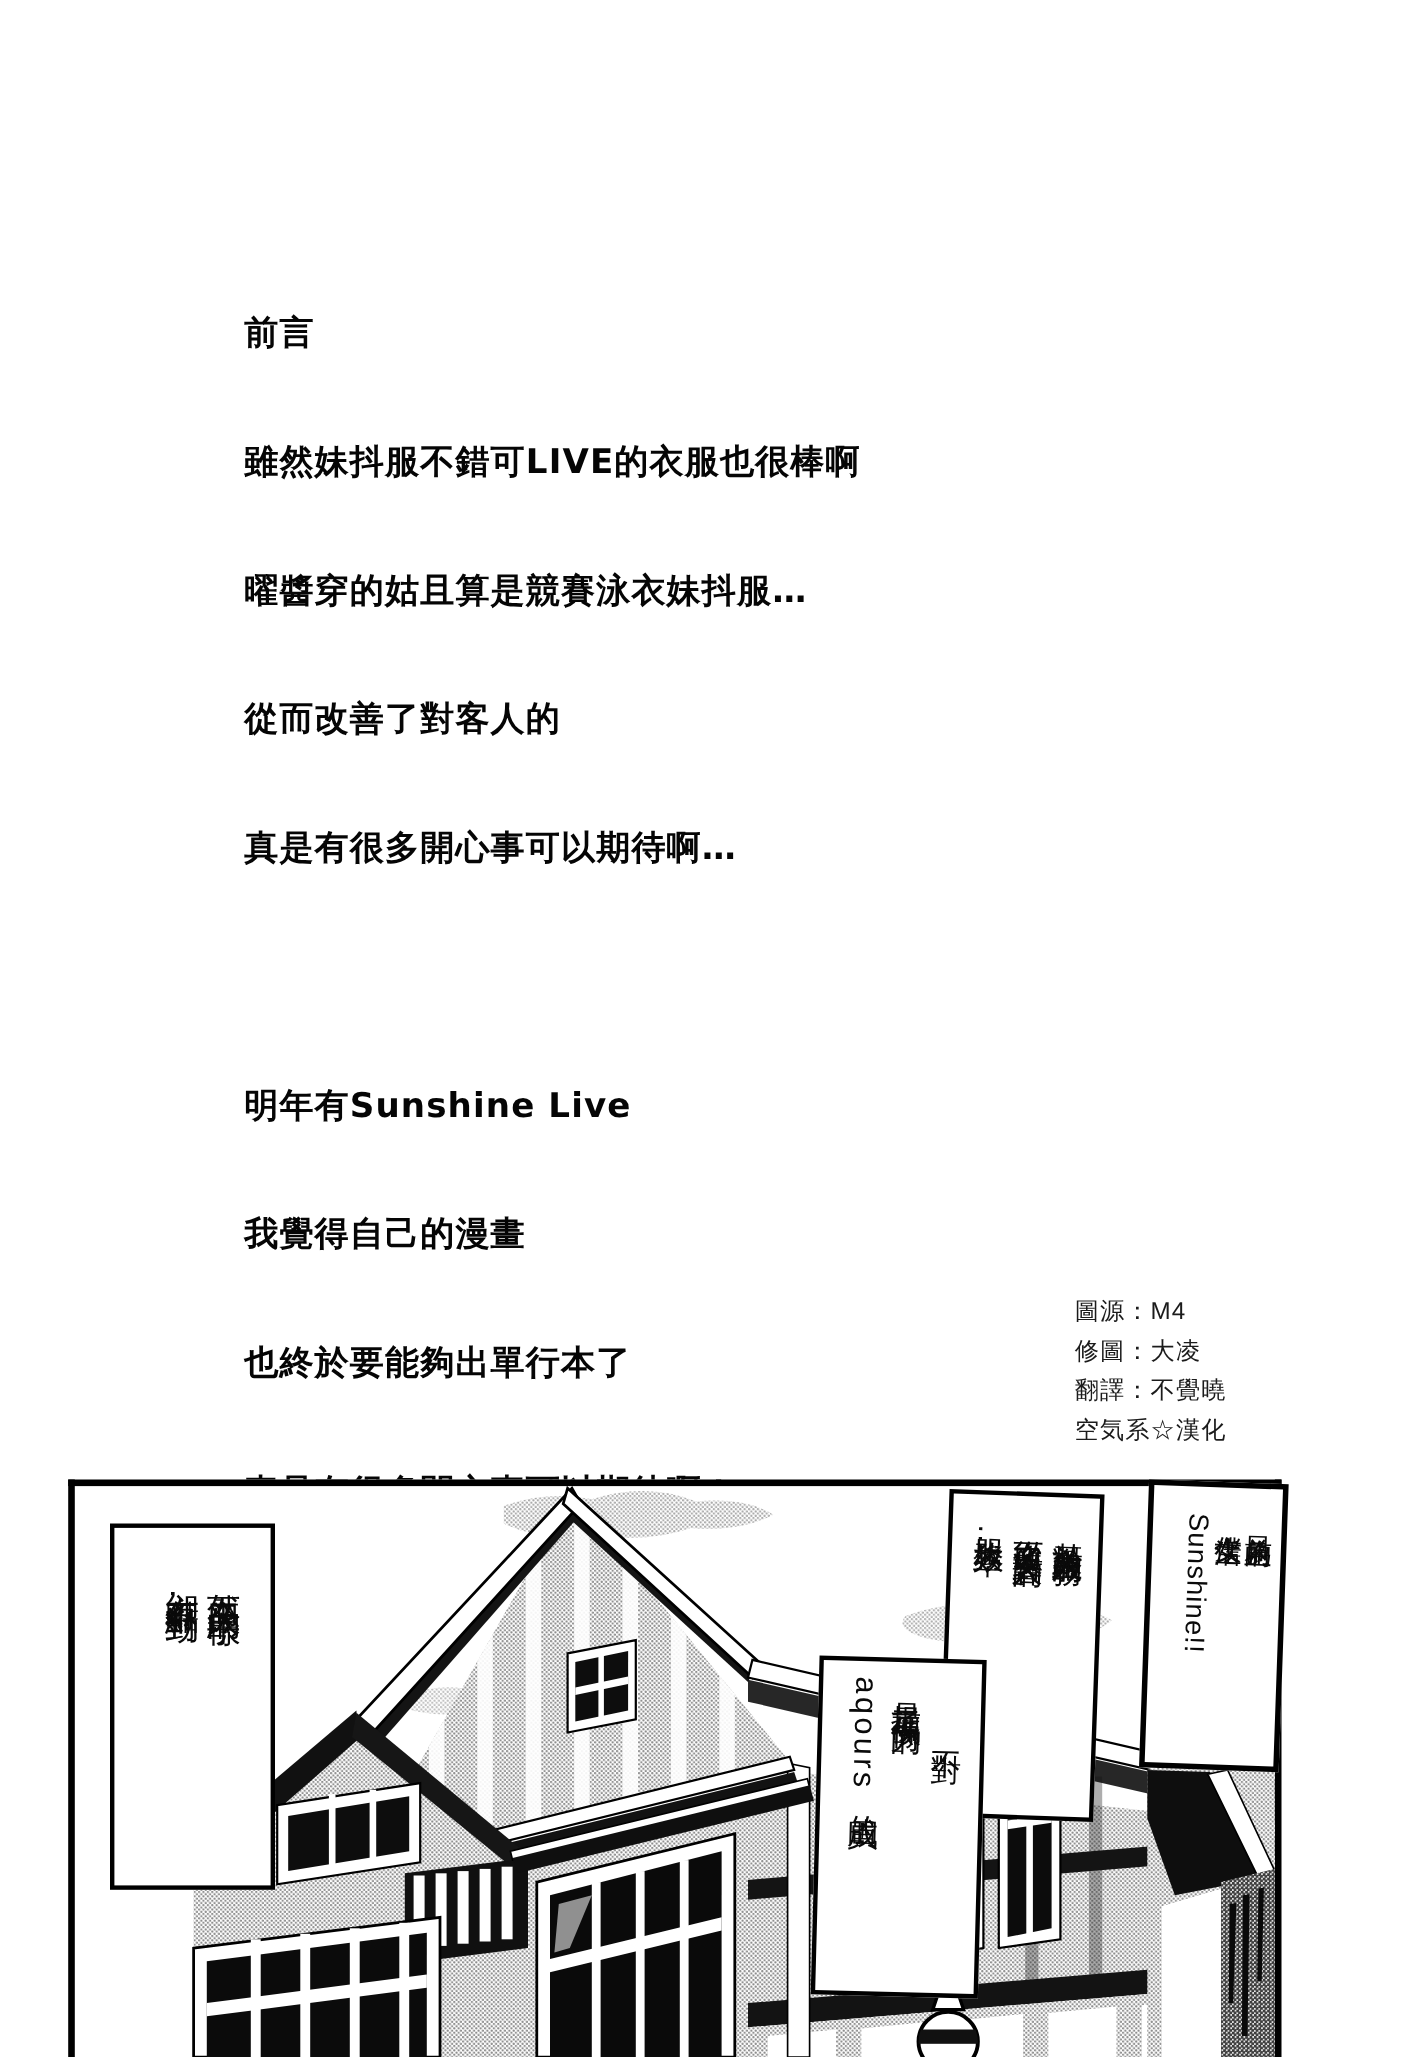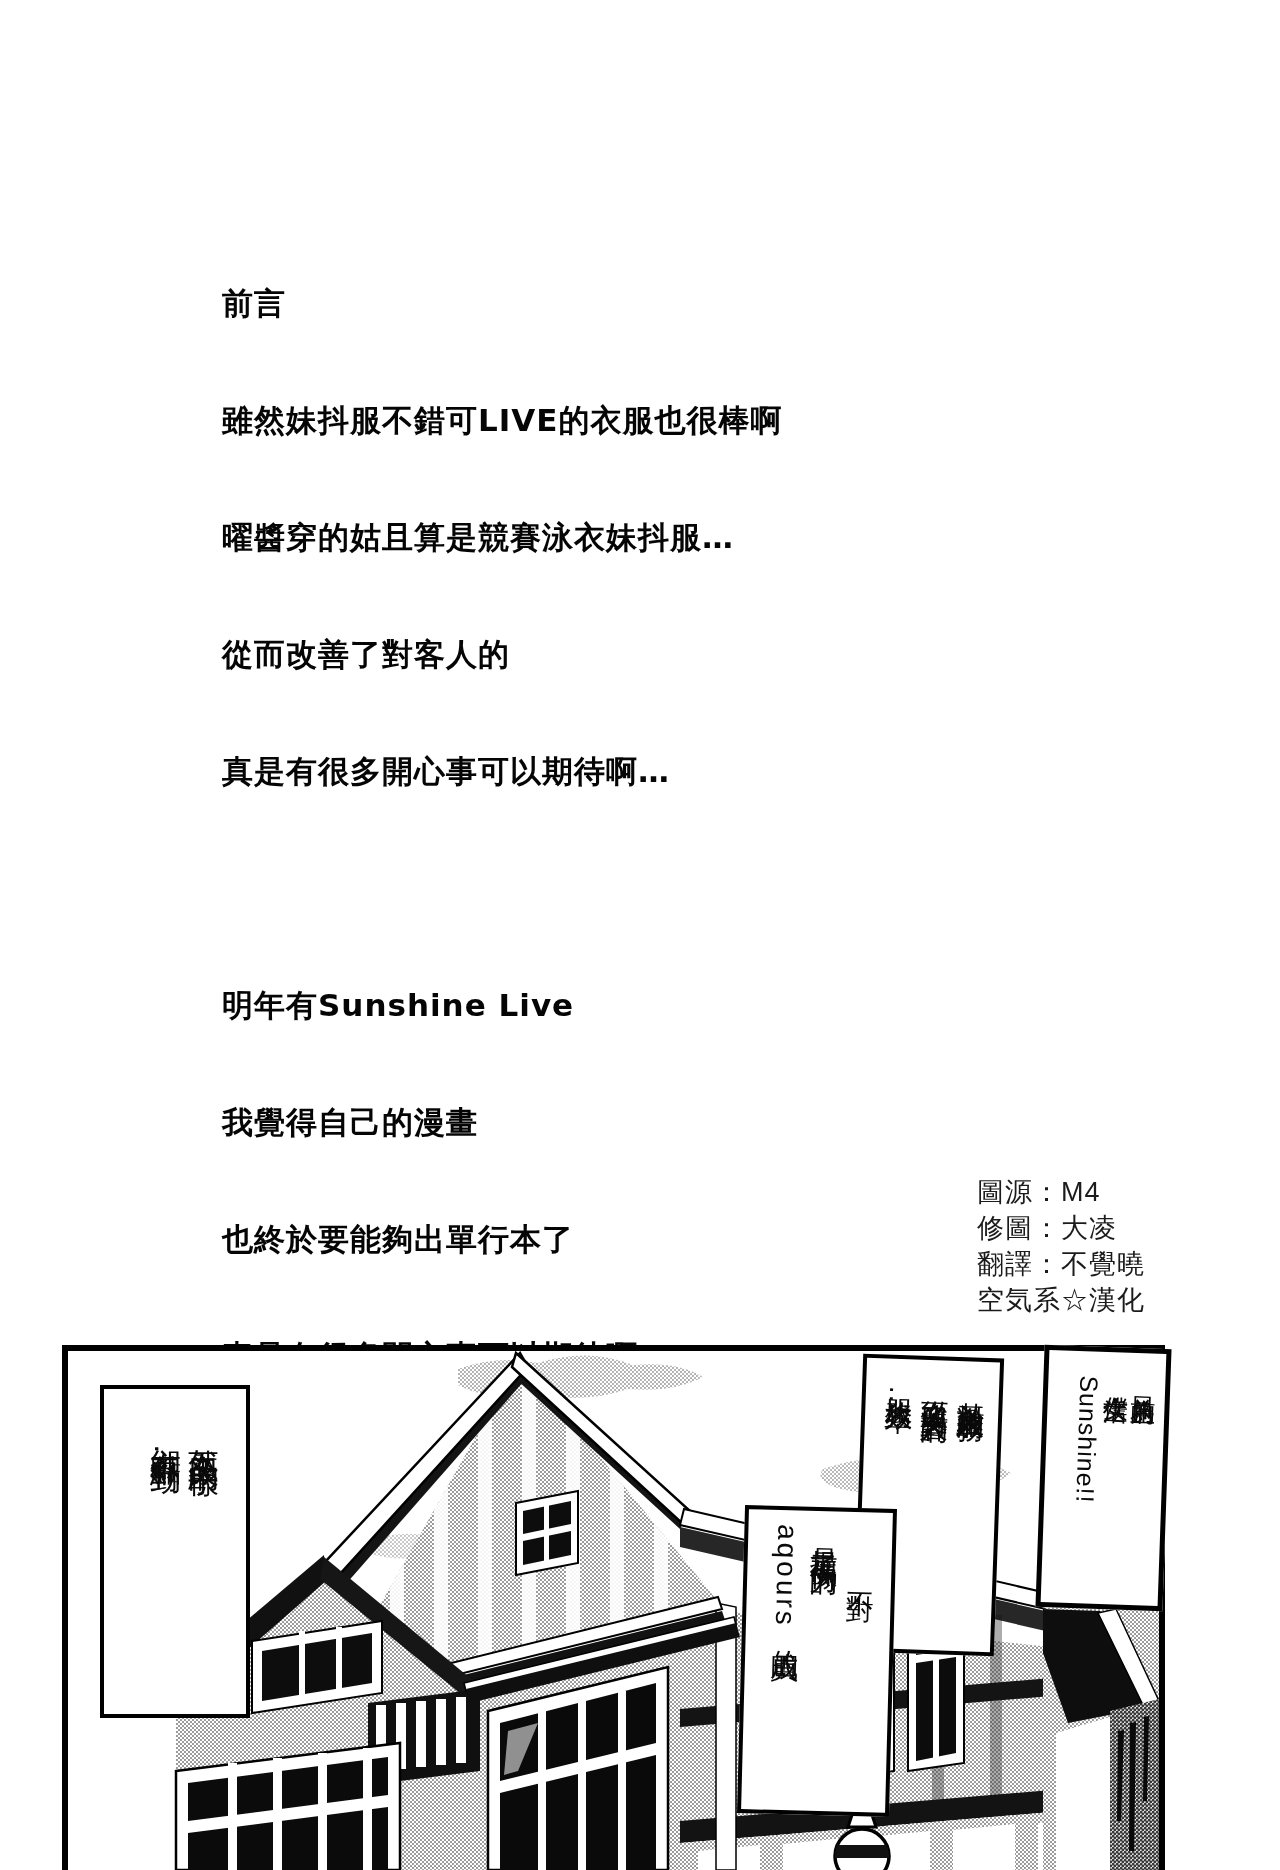--- a/index.html
+++ b/index.html
@@ -11,21 +11,21 @@
   .preface{
     position:absolute;left:222px;top:206px;
     font-family:"DejaVu Sans",sans-serif;font-weight:bold;
     font-size:31px;line-height:39px;letter-spacing:1px;color:#050505;
     white-space:pre;
   }
   .pref-line{min-height:39px;}
   
   .credits{
     position:absolute;left:977px;top:1174px;
-    font-size:27px;line-height:36px;color:#1b1b1b;letter-spacing:1px;
+    font-size:22px;line-height:36px;color:#1b1b1b;letter-spacing:1px;
   }
   
   .panel{
     position:absolute;left:62px;top:1345px;width:1103px;height:525px;
     box-sizing:border-box;border:6px solid #000;border-bottom:none;background:#fff;
   }
   .panel svg{position:absolute;left:0;top:0;width:100%;height:100%;}
   
   .bubble{
     position:absolute;background:#fff;border:4px solid #000;box-sizing:border-box;

